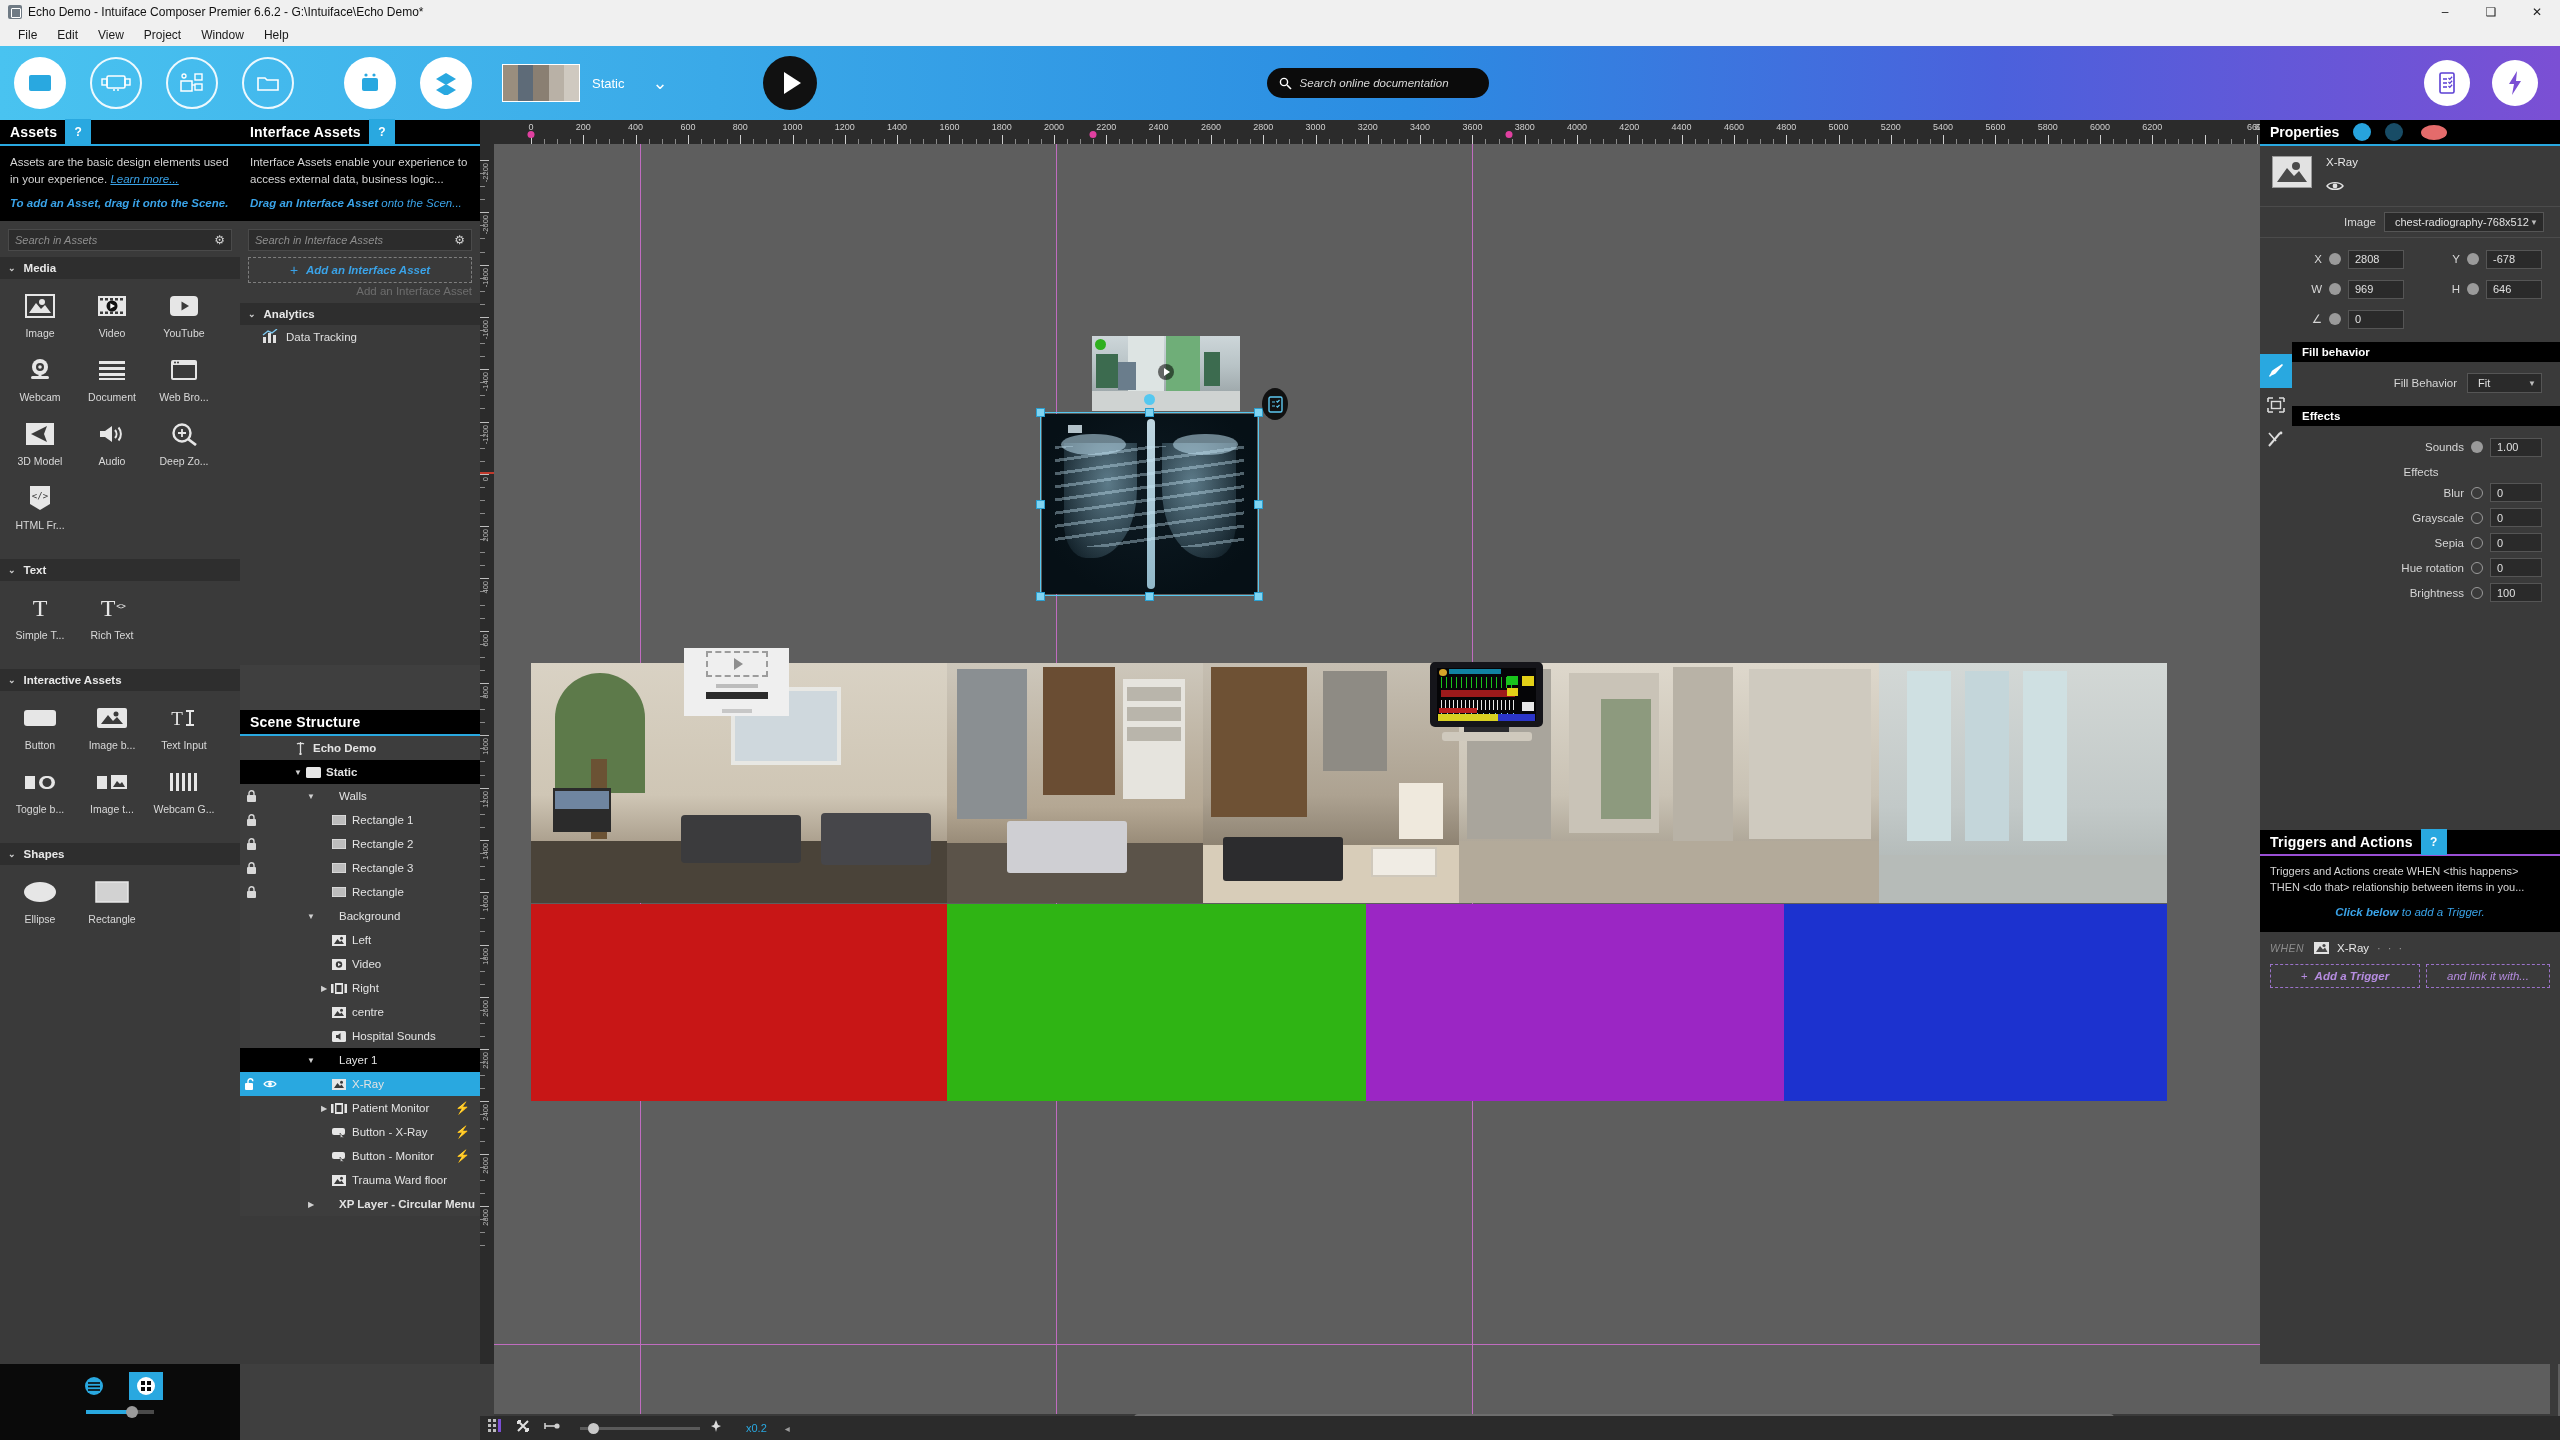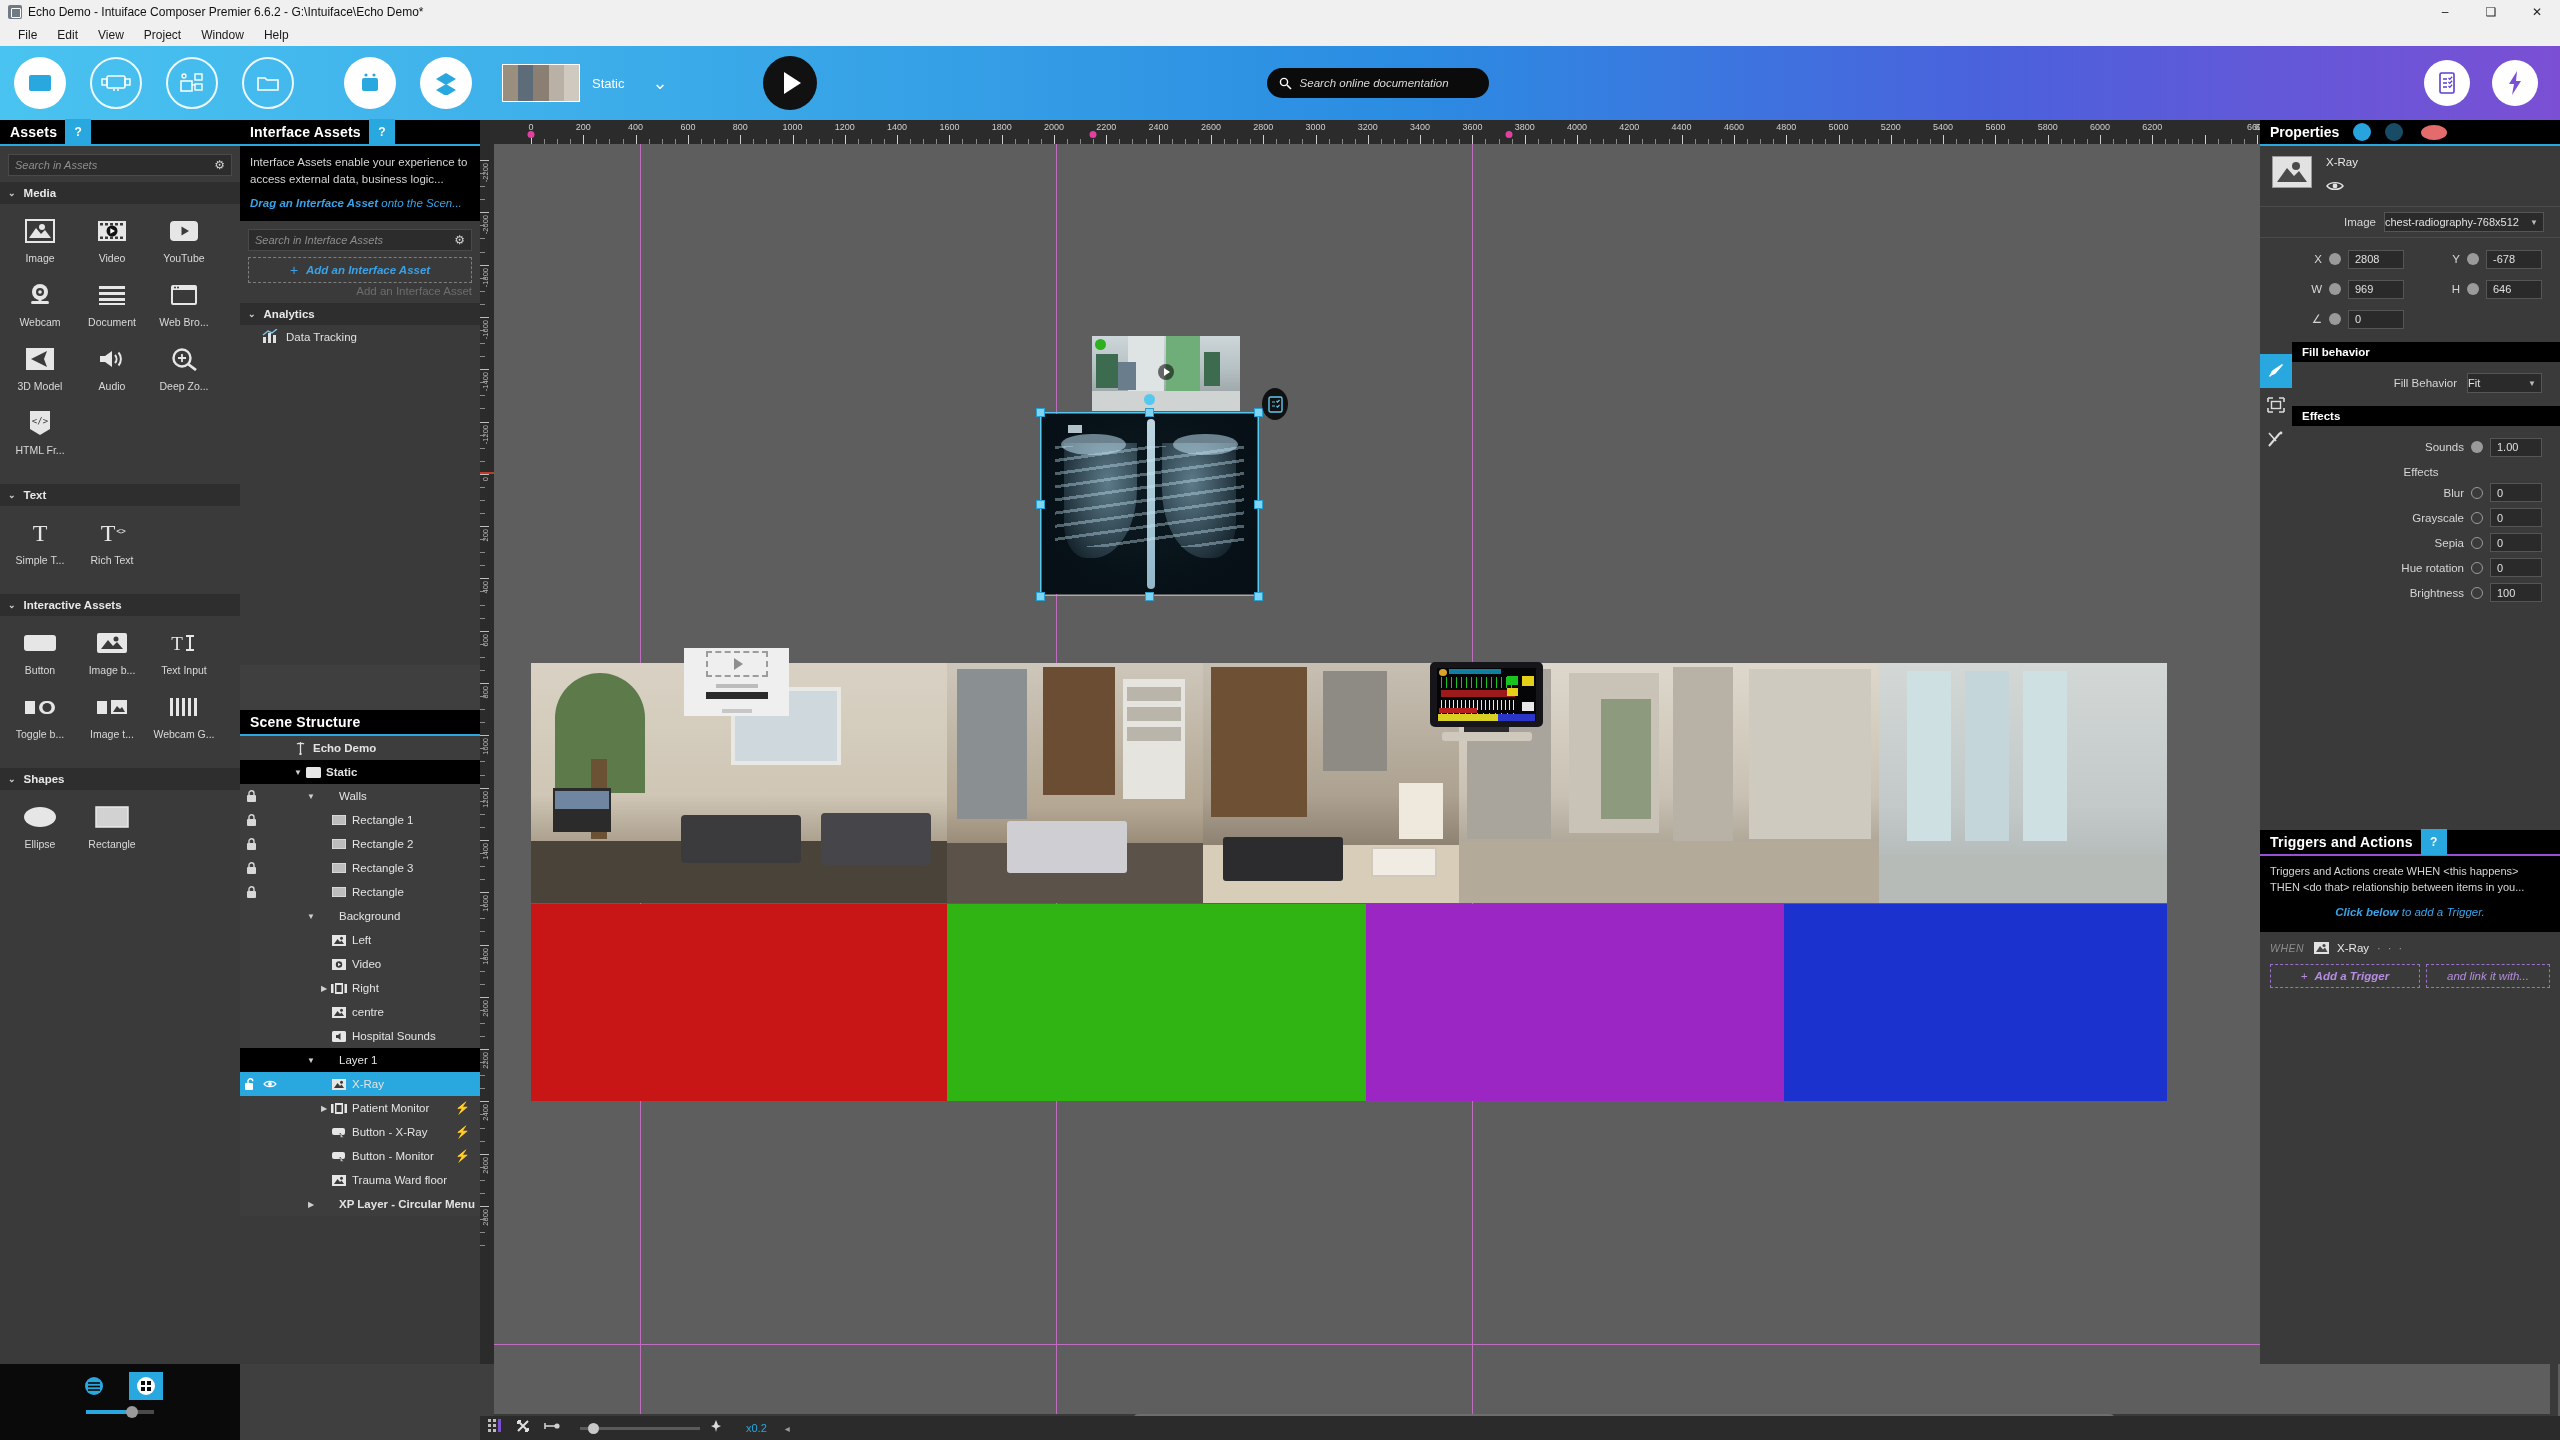--- a/index.html
+++ b/index.html
@@ -254,21 +254,21 @@
   .pp-label { color:#d6d6d6; font-size:11.5px; text-align:right; }
   .pp-dot { width:12px;height:12px;border-radius:50%;background:#9a9a9a;margin:0 7px;flex:0 0 auto;}
   .pp-dot.hollow{ background:transparent;border:1.5px solid #9a9a9a; }
   .pp-input {
     background:#2a2a2a; border:1px solid #555; height:19px;
     color:#e0e0e0; font-size:11px; display:flex; align-items:center;
     padding-left:6px;
   }
   .pp-select {
     background:#2a2a2a;border:1px solid #555;height:20px;display:flex;
-    align-items:center;color:#e0e0e0;font-size:11px;padding-left:0;
+    align-items:center;color:#e0e0e0;font-size:11px;padding-left:10px;
   }
   .pp-select .car{ margin-left:auto;margin-right:5px;font-size:8px;color:#bbb;}
   .pp-sect {
     background:#000;height:20px;display:flex;align-items:center;
     color:#fff;font-size:11.5px;font-weight:bold;padding-left:10px;
   }
   .pp-sidetabs { position:absolute; left:0; width:32px; }
   .pp-stab { width:32px;height:34px;display:flex;align-items:center;justify-content:center;}
   .pp-stab.active { background:#29a8e0; }
 
@@ -426,20 +426,29 @@
         <path d="M10 1 L2 14 h5 l-2 11 L14 11 h-5 Z" fill="#7b4fd4"></path>
       </svg>
     </div>
   </div>
 </div>
 
 <div id="assets-panel">
   <div class="panel-head">
     <div class="ph-title">Assets</div>
     <div class="ph-help">?</div>
+  </div>
+  <div class="panel-desc">
+    <p><span>Assets are the basic design elements used in your experience.</span>
+       <a href="#">Learn more...</a></p>
+    <div class="hint">
+      <span>To add an Asset,</span>
+      <span class="b2">drag it</span>
+      <span>onto the Scene.</span>
+    </div>
   </div>
 
   <div class="search-row" style="position:relative;">
     <input placeholder="Search in Assets" style="">
     <div class="search-gear">⚙</div>
   </div>
 
   <div class="sect-head">
     <span class="caret">⌄</span>
     <span>Media</span>

